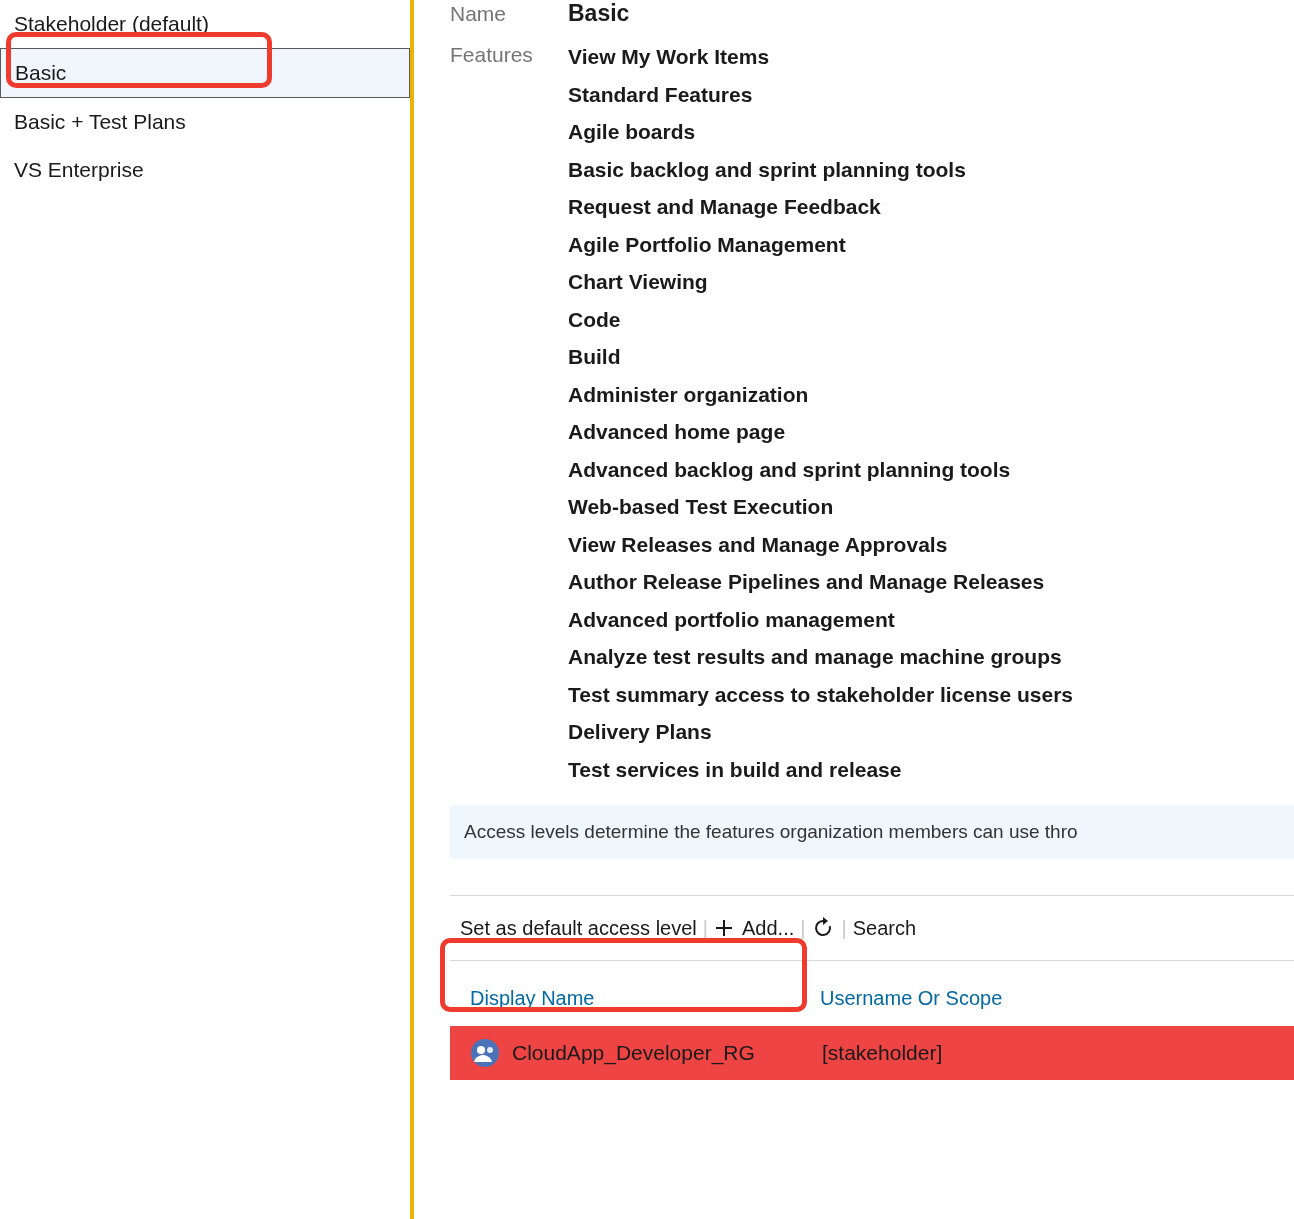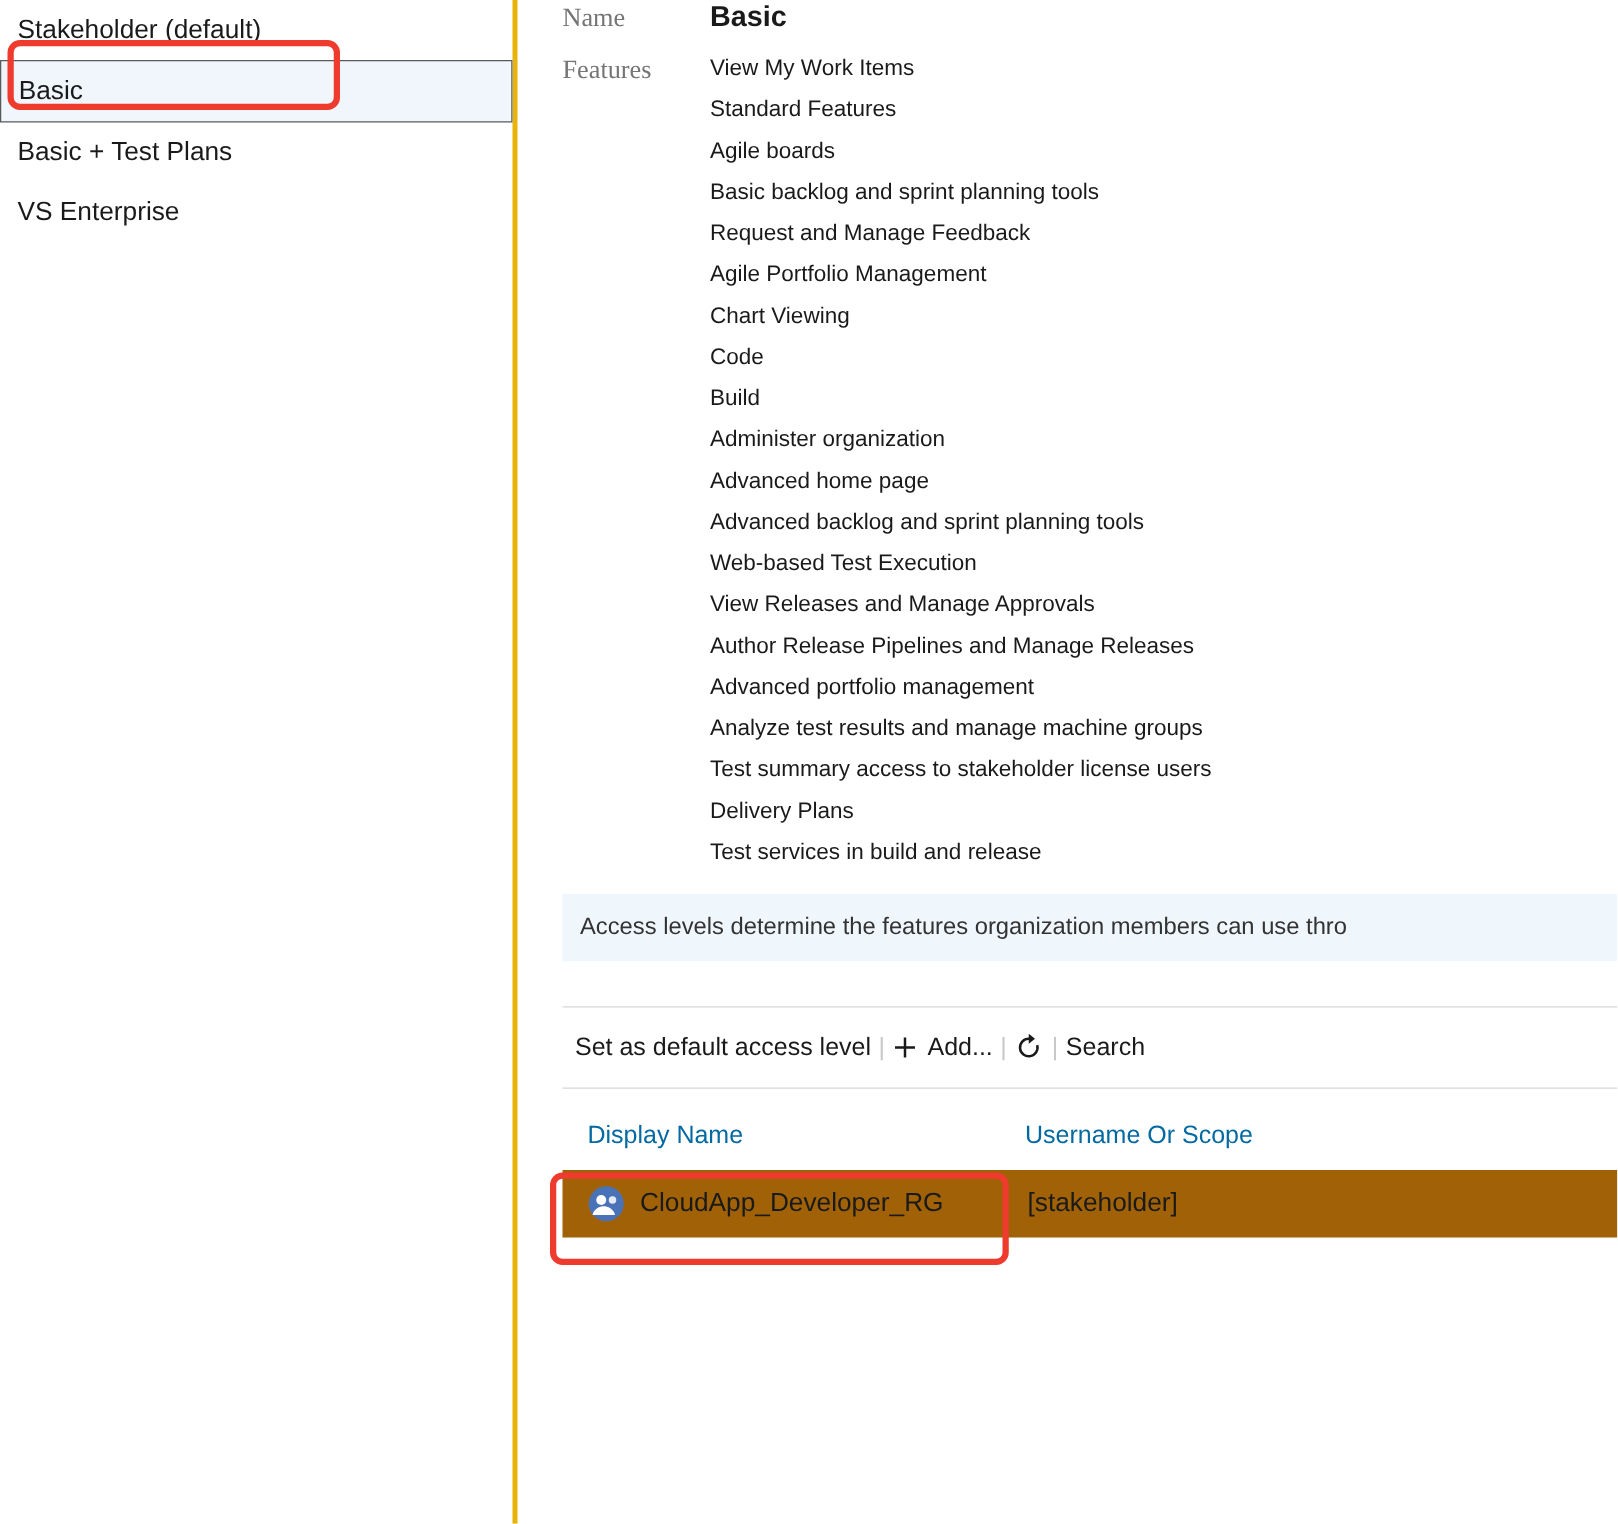--- a/index.html
+++ b/index.html
@@ -38,23 +38,22 @@
     padding: 0 0 0 36px;
     position: relative;
     overflow: hidden;
   }
   .row { display: flex; margin-bottom: 14px; }
   .label-col {
     width: 118px;
     color: #757575;
     font-size: 21px;
     padding-top: 2px;
-    font-family: Liberation Serif, serif;
   }
-  .value-col { flex: 1; font-size: 18px; }
+  .value-col { flex: 1; font-size: 21px; font-weight: bold; }
   .value-col.bold { font-weight: 700; font-size: 23px; }
   .feature-list div { margin-bottom: 6px; line-height: 1.5; }
   .info-banner {
     background: #eff6fc;
     padding: 16px 14px;
     font-size: 19px;
     color: #333;
     margin-top: 12px;
     white-space: nowrap;
     overflow: hidden;
@@ -81,21 +80,21 @@
     display: flex;
     padding: 26px 10px 16px 20px;
     color: #0369a1;
     font-size: 20px;
   }
   .col-dn { width: 350px; }
   .col-us { flex: 1; }
   .table-row {
     display: flex;
     align-items: center;
-    background: #a16207;
+    background: #ef4444;
     padding: 12px 10px 12px 20px;
     font-size: 21px;
   }
   .group-icon {
     width: 30px; height: 30px;
     margin-right: 12px;
     flex-shrink: 0;
   }
 </style>
 </head>

